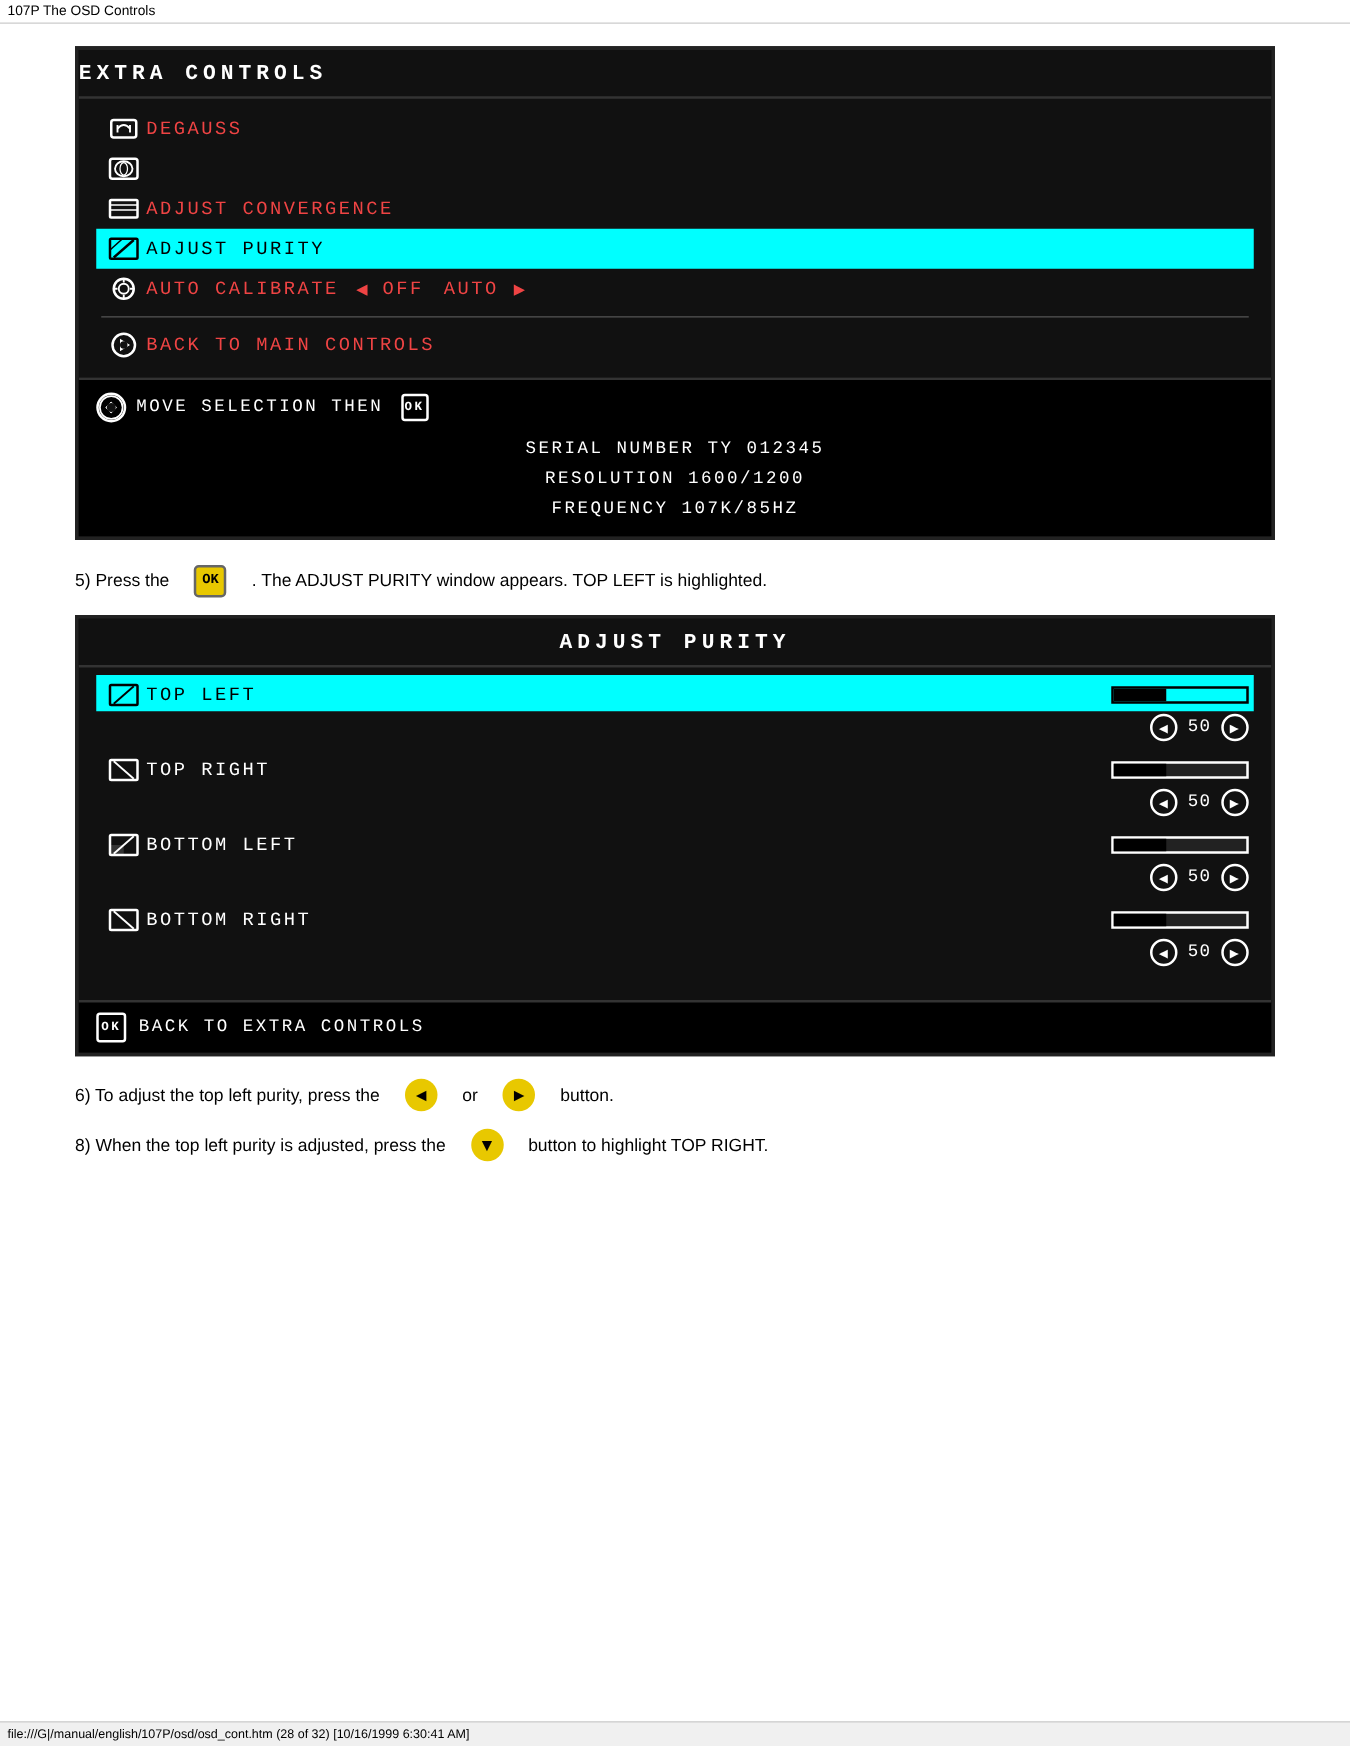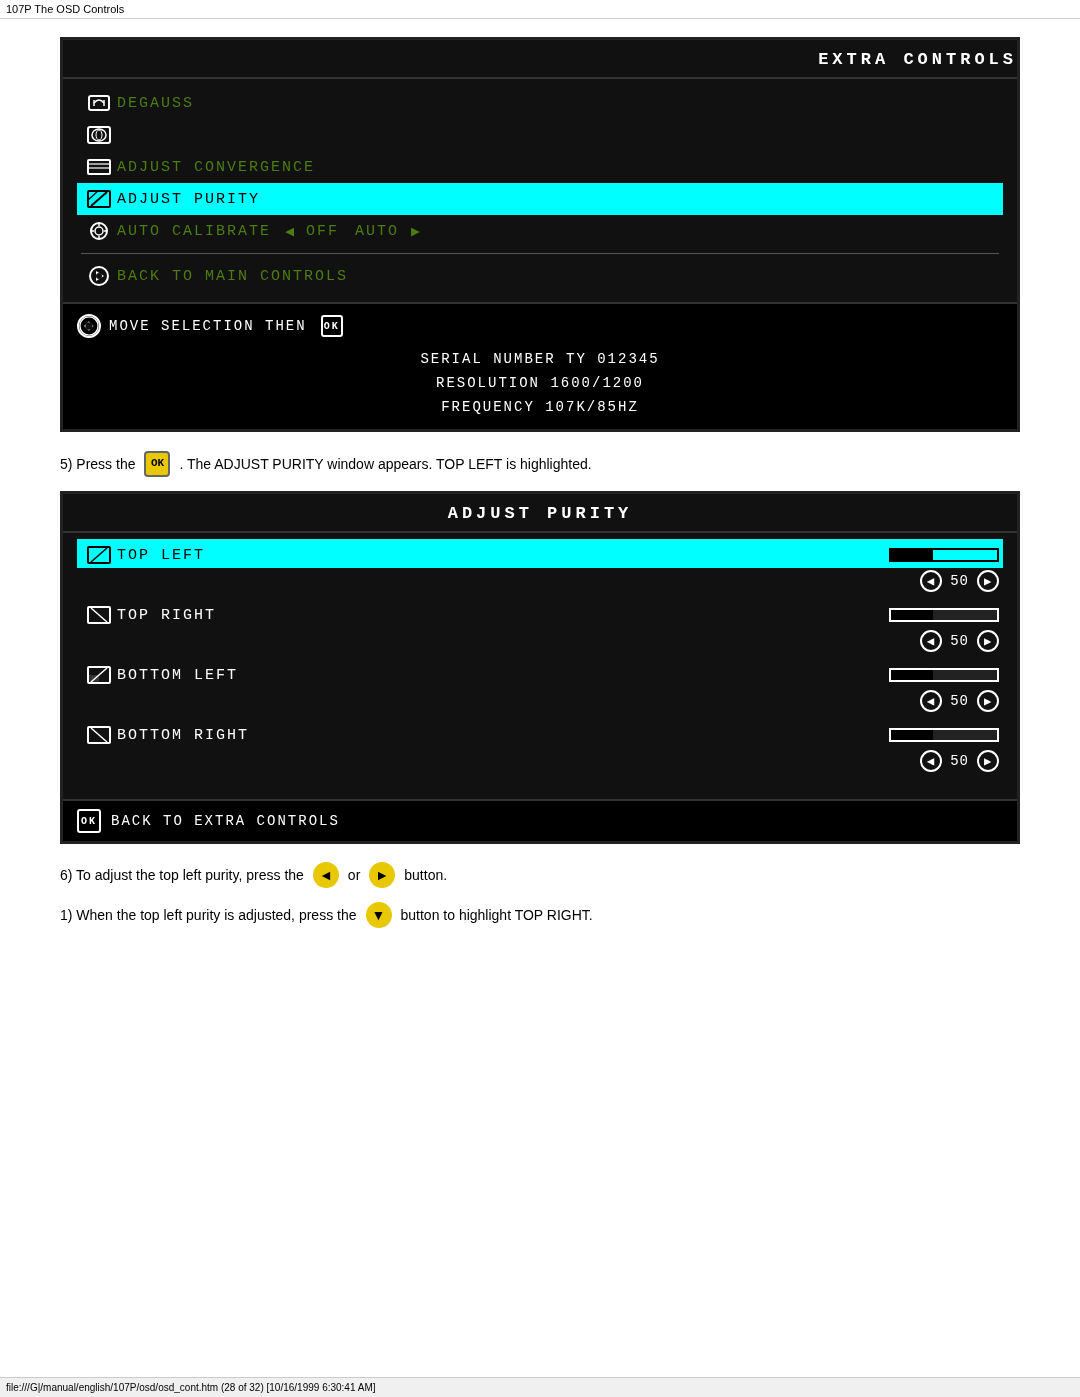--- a/index.html
+++ b/index.html
@@ -29,42 +29,42 @@
       border: 3px solid #222;
       background: #111;
       color: #fff;
       margin-bottom: 18px;
       padding: 0;
       font-family: 'Courier New', monospace;
     }
 
     .osd-title-bar {
       background: #111;
-      text-align: right;
+      text-align: left;
       padding: 10px 0 8px 0;
       font-size: 17px;
       letter-spacing: 4px;
       font-family: 'Courier New', monospace;
       font-weight: bold;
       border-bottom: 2px solid #333;
       color: #fff;
     }
 
     .osd-body {
       padding: 8px 14px 10px 14px;
     }
 
     .osd-row {
       display: flex;
       align-items: center;
       padding: 5px 4px;
       font-size: 15px;
       letter-spacing: 2px;
       font-family: 'Courier New', monospace;
-      color: #4d7c0f;
+      color: #ef4444;
     }
 
     .osd-row.highlighted {
       background: cyan;
       color: #000;
     }
 
     .osd-row .row-icon {
       width: 36px;
       font-size: 16px;
@@ -122,21 +122,21 @@
       line-height: 1.7;
     }
 
     
     .instruction-line {
       font-size: 14px;
       margin: 10px 0 14px 0;
       line-height: 1.6;
       display: flex;
       align-items: center;
-      gap: 5px;
+      gap: 16px;
       flex-wrap: wrap;
       text-align: right;
     }
 
     
     .icon-ok-inline {
       display: inline-flex;
       align-items: center;
       justify-content: center;
       width: 26px;
@@ -559,21 +559,21 @@
       <span class="icon-arrow-inline">◄</span>
     </span>
     <span>or</span>
     <span style="margin: 0 4px;">
       <span class="icon-arrow-inline" style="background:#e8c800;">►</span>
     </span>
     <span>button.</span>
   </div>
 
   <div class="instruction-line">
-    <span>1) When the top left purity is adjusted, press the</span>
+    <span>8) When the top left purity is adjusted, press the</span>
     <span style="margin: 0 4px;">
       <span class="icon-arrow-inline" style="background:#e8c800;">▼</span>
     </span>
     <span>button to highlight TOP RIGHT.</span>
   </div>
 
 </div>
 
 <div class="status-bar">
   <span>file:///G|/manual/english/107P/osd/osd_cont.htm (28 of 32) [10/16/1999 6:30:41 AM]</span>

